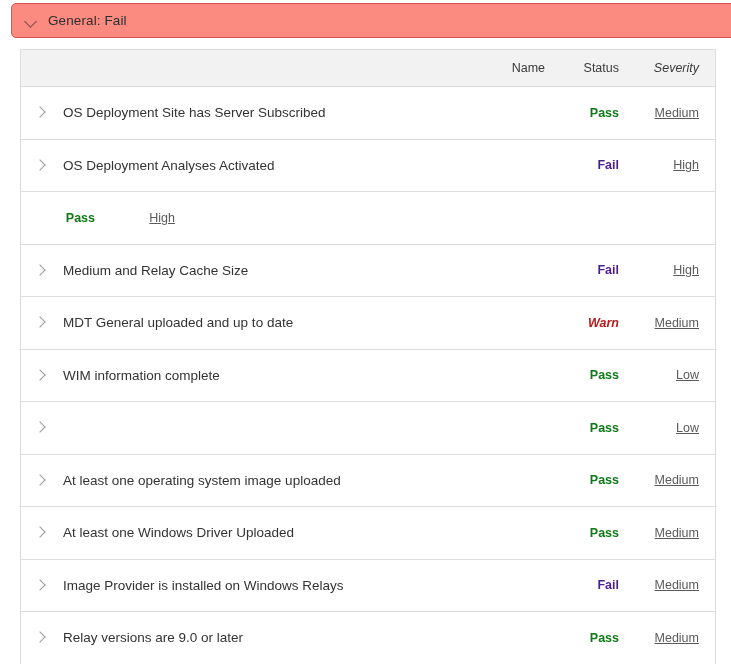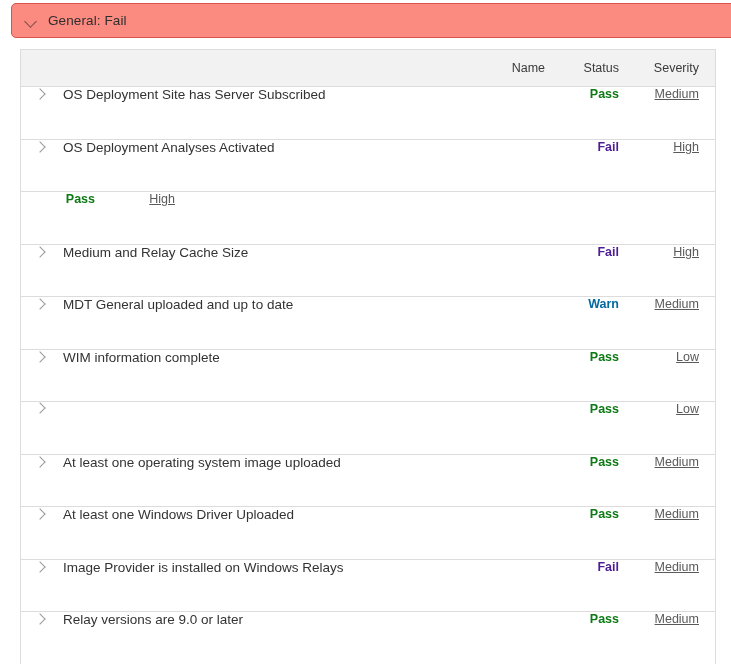--- a/index.html
+++ b/index.html
@@ -76,25 +76,25 @@
     background: #f2f2f2;
     border-bottom: 1px solid #dcdcdc;
     box-sizing: border-box;
   }
   .th {
     font-size: 12.5px;
     color: #3a3a3a;
   }
   .th-name   { flex: 1 1 auto; padding-left: 11px; text-align: right; }
   .th-status { width: 74px;  text-align: right; padding-right: 4px; }
-  .th-sev    { width: 76px;  text-align: right; padding-right: 16px; }
+  .th-sev    { width: 76px;  text-align: right; padding-right: 16px; font-style: italic; }
 
   .trow {
     display: flex;
-    align-items: flex-start;
+    align-items: center;
     height: 52.5px;
     box-sizing: border-box;
     border-bottom: 1px solid #dcdcdc;
     background: #ffffff;
     cursor: pointer;
   }
   .trow:last-child { border-bottom: 1px solid #dcdcdc; }
 
   .cell-name {
     flex: 1 1 auto;
@@ -142,21 +142,21 @@
     text-align: right;
     padding-right: 16px;
     font-size: 12.5px;
     color: #5a5a5a;
     flex: 0 0 auto;
     text-decoration: underline;
   }
 
   .status-pass { color: #0d7a15; }
   .status-fail { color: #4c1d95; }
-  .status-warn { color: #0369a1; }
+  .status-warn { color: #b91c1c; font-style: italic; }
 </style>
 </head>
 <body>
 
 <div class="group-header">
   <span class="chev-down"></span>
   <span class="group-title">General: Fail</span>
 </div>
 
 <div class="table-panel">

